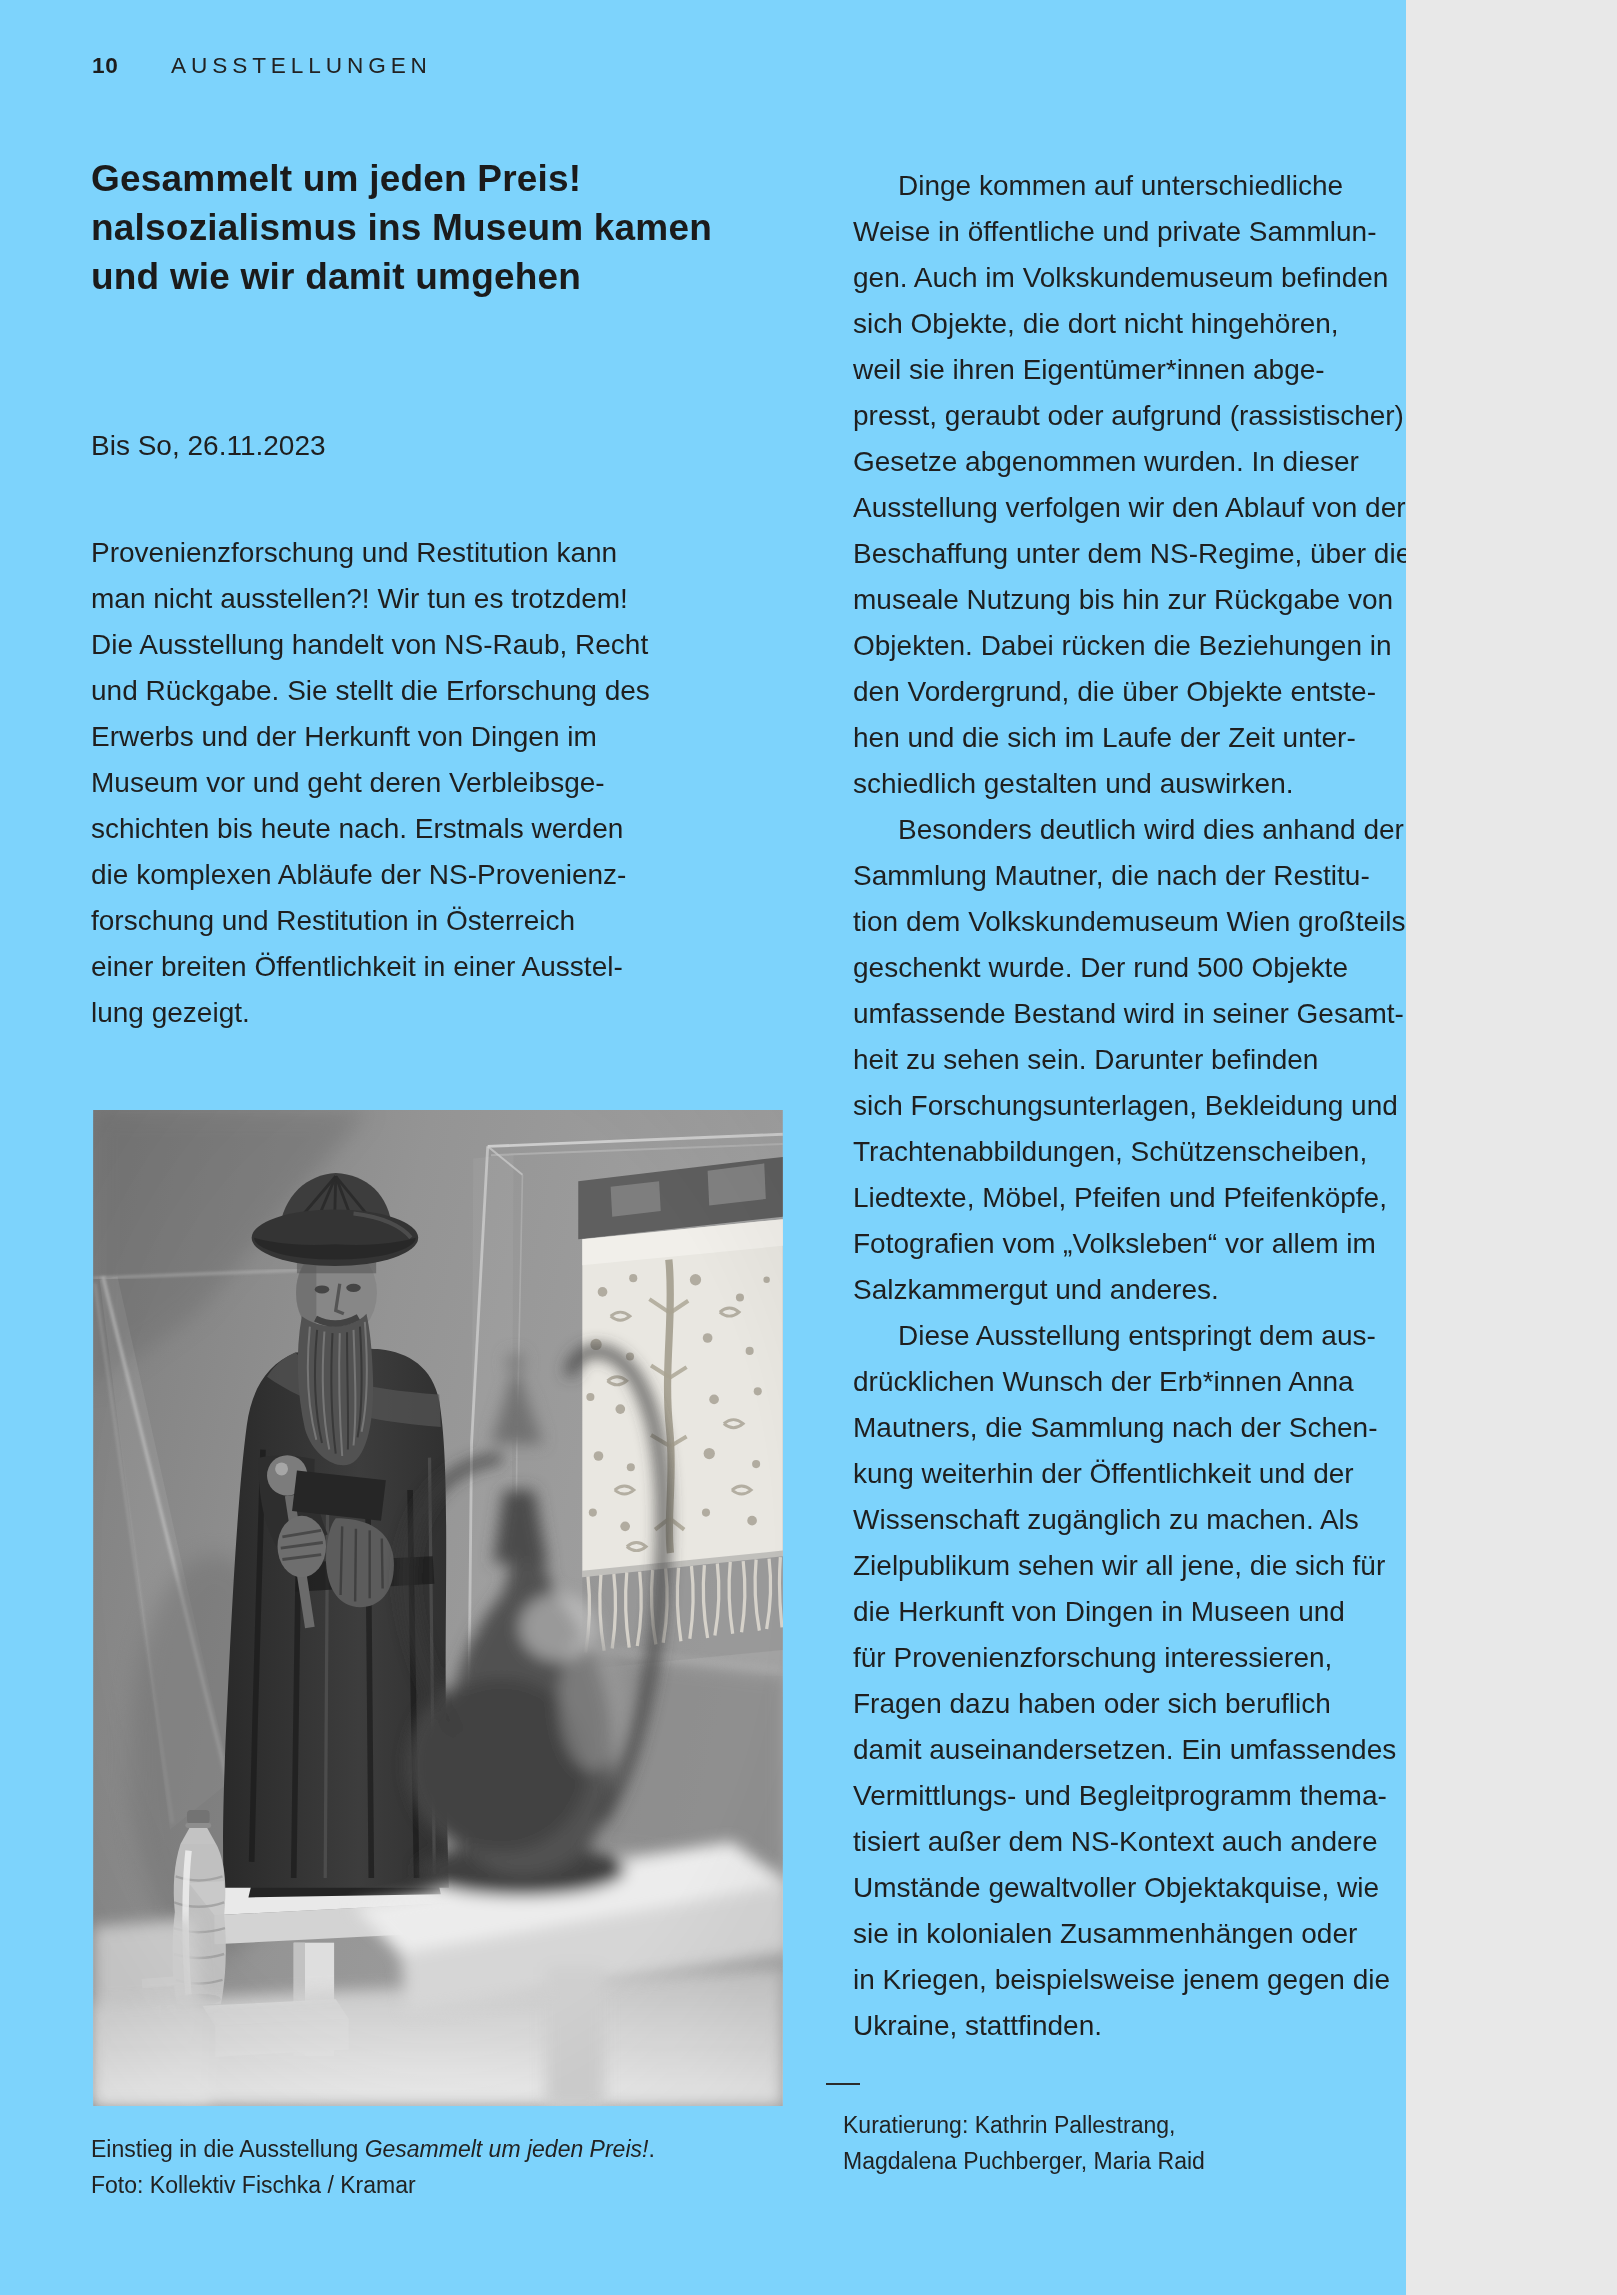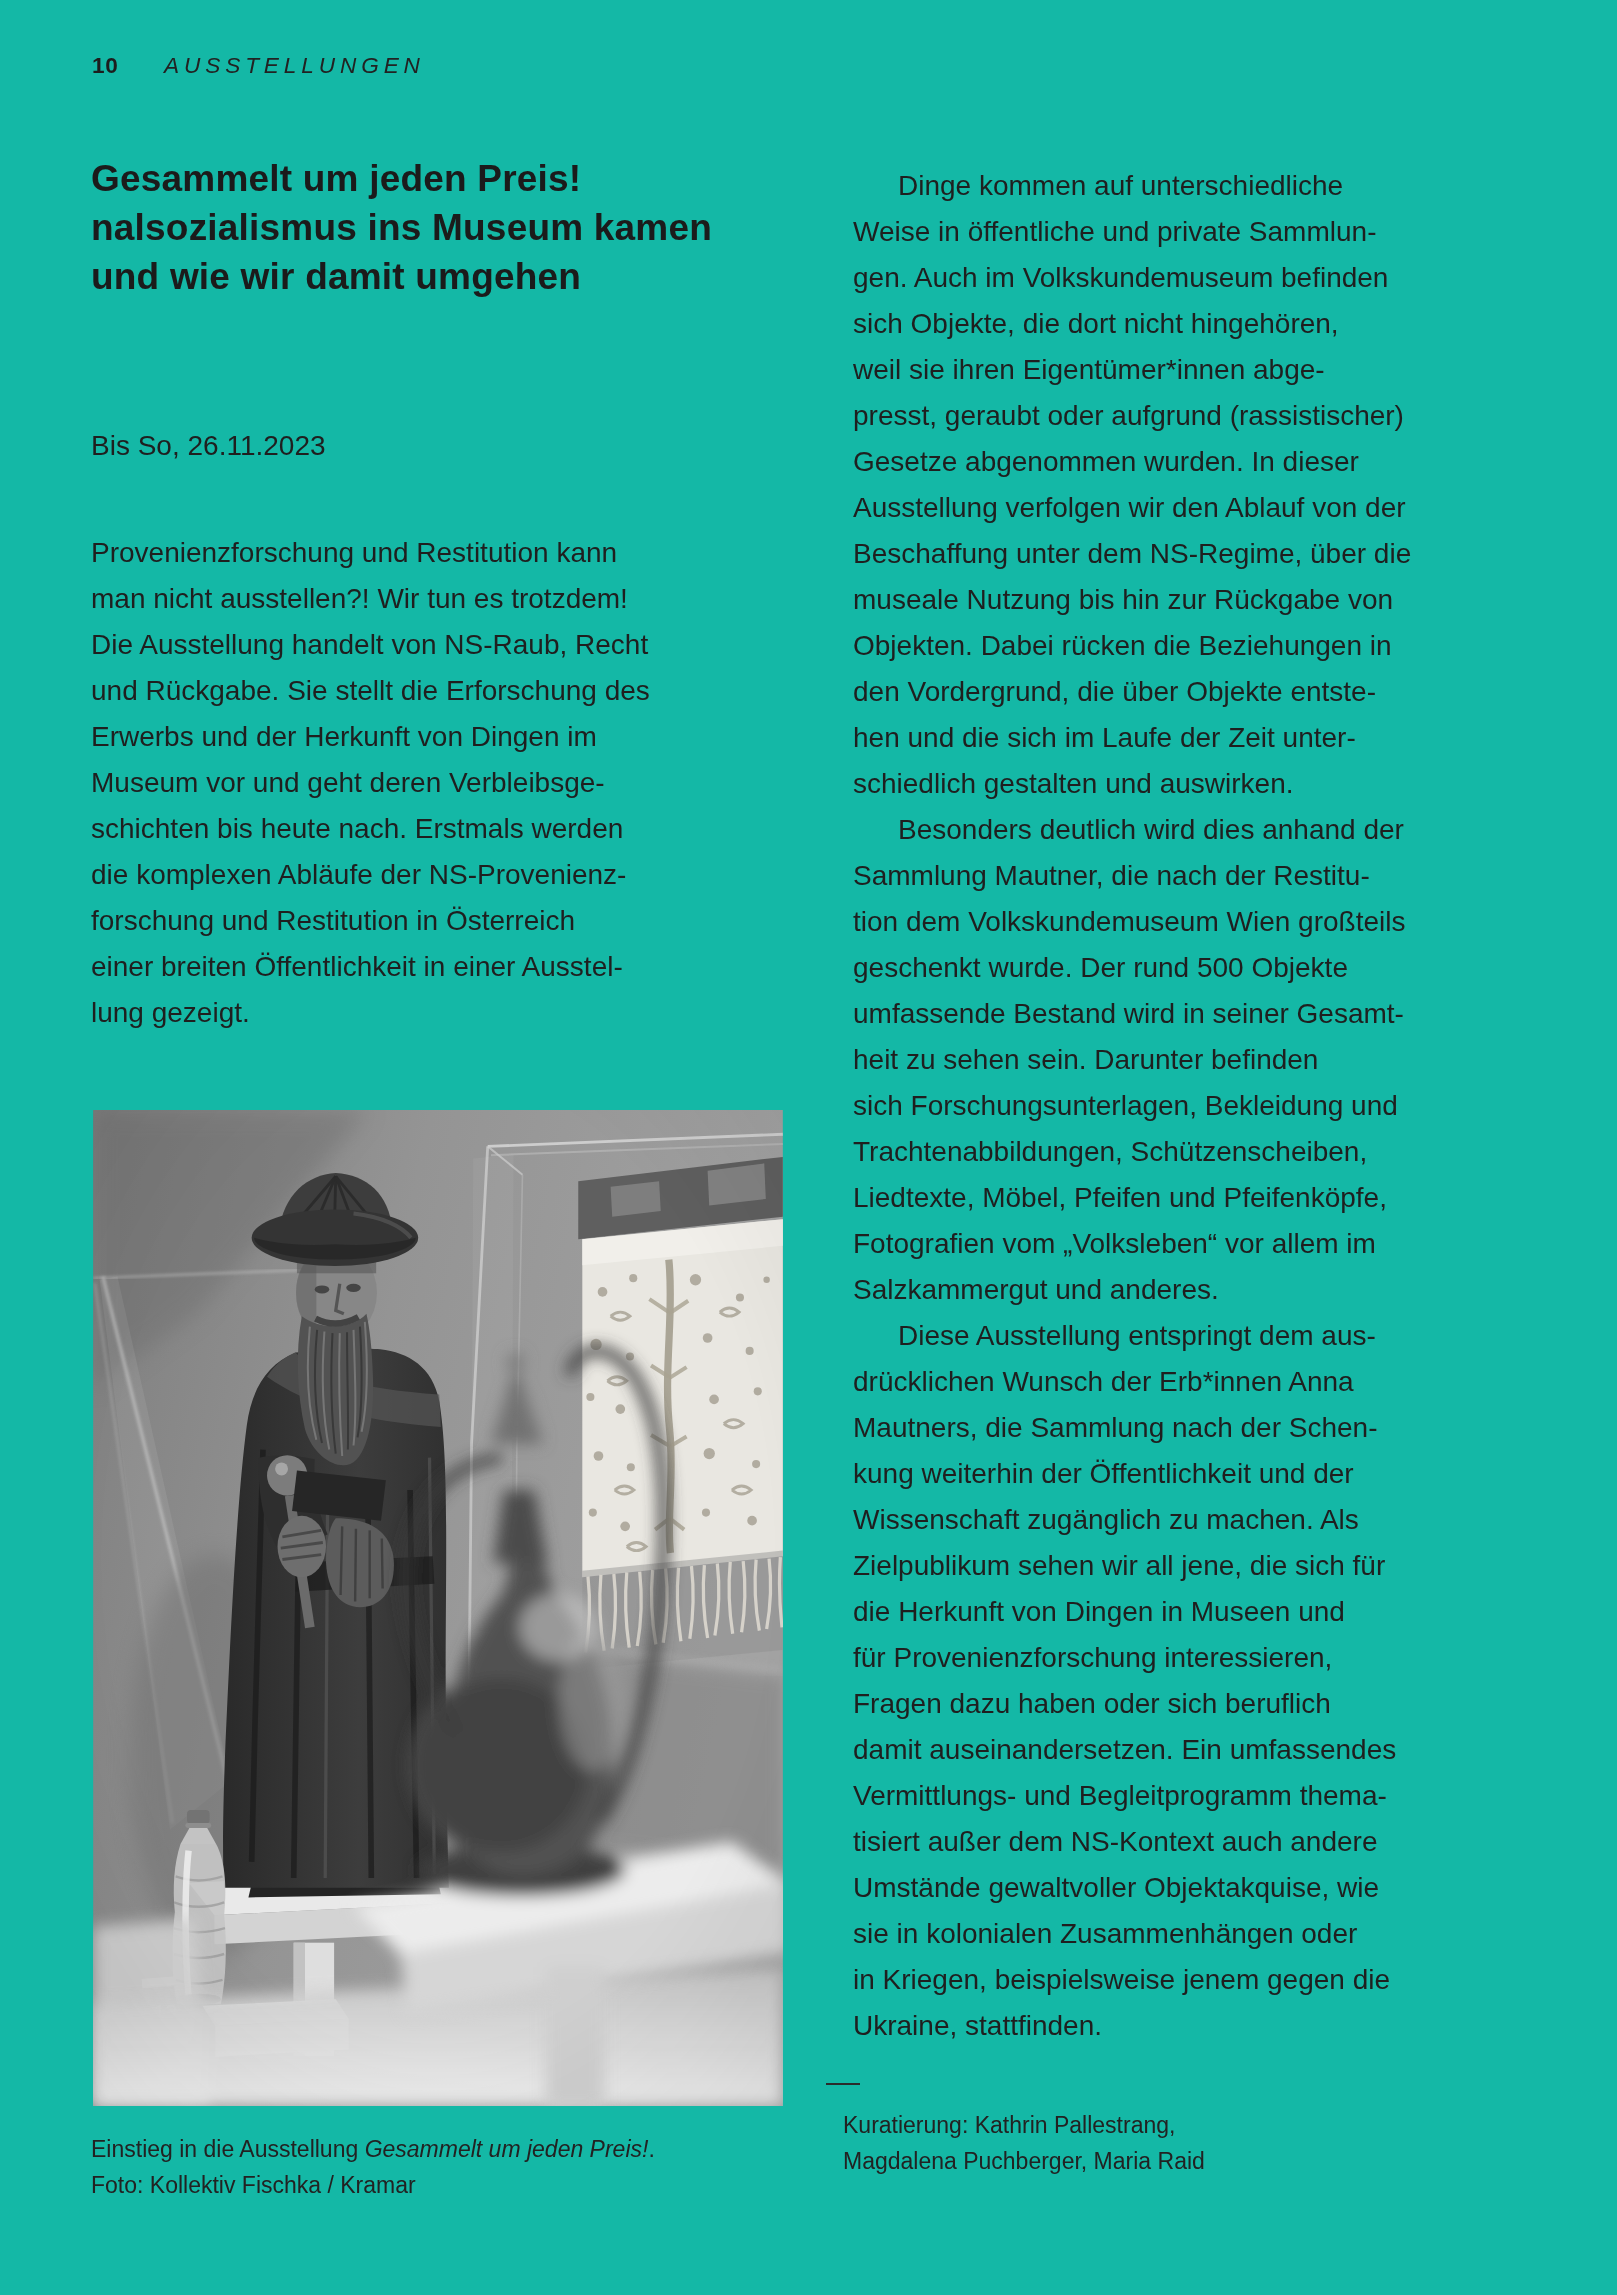--- a/index.html
+++ b/index.html
@@ -1,22 +1,22 @@
 <!DOCTYPE html>
 <html lang="de" style="font-size:13px"><head>
 <meta charset="utf-8">
 <style>
   html,body{margin:0;padding:0;background:#e8e8e8;}
   .page{
-    position:relative; width:1617px; height:2295px; background:#14b8a6;
+    position:relative; width:1406px; height:2295px; background:#7dd3fc;
     font-family:"Liberation Sans", sans-serif; color:#1d1d1d; overflow:hidden;
   }
   .pagehead{position:absolute; left:92px; top:55px; font-size:22.6px; line-height:1;}
   .pgnum{font-weight:700; letter-spacing:0.8px;}
-  .section{position:absolute; left:72px; letter-spacing:4.9px; font-weight:400; color:#222;font-style:italic;}
+  .section{position:absolute; left:79px; letter-spacing:4.9px; font-weight:400; color:#222;}
   .headline{position:absolute; left:91px; top:154px; font-size:37px; font-weight:700;
             line-height:49px; letter-spacing:0.2px; color:#1b1b1b;}
   .date{position:absolute; left:91px; top:429px; font-size:28px; line-height:1.2; color:#1f1f1f;}
   .intro{position:absolute; left:91px; top:530px; font-size:28px; line-height:46px; color:#1f1f1f;}
   .col-right{position:absolute; left:826px; top:163px; font-size:28px; line-height:46px; color:#1f1f1f;margin-left:27px;}
   .line{white-space:nowrap;}
   .line.indent{padding-left:45px;}
   .figure{position:absolute; left:93px; top:1110px; width:690px; height:996px;}
   .figure svg{display:block;}
   .caption{position:absolute; left:91px; top:2131px; font-size:23px; line-height:36px; color:#222;}

